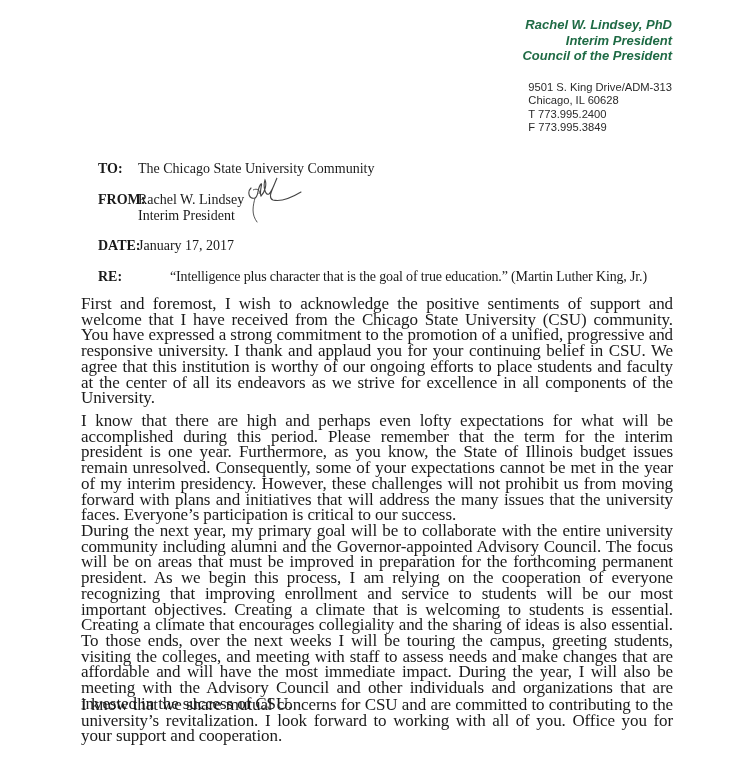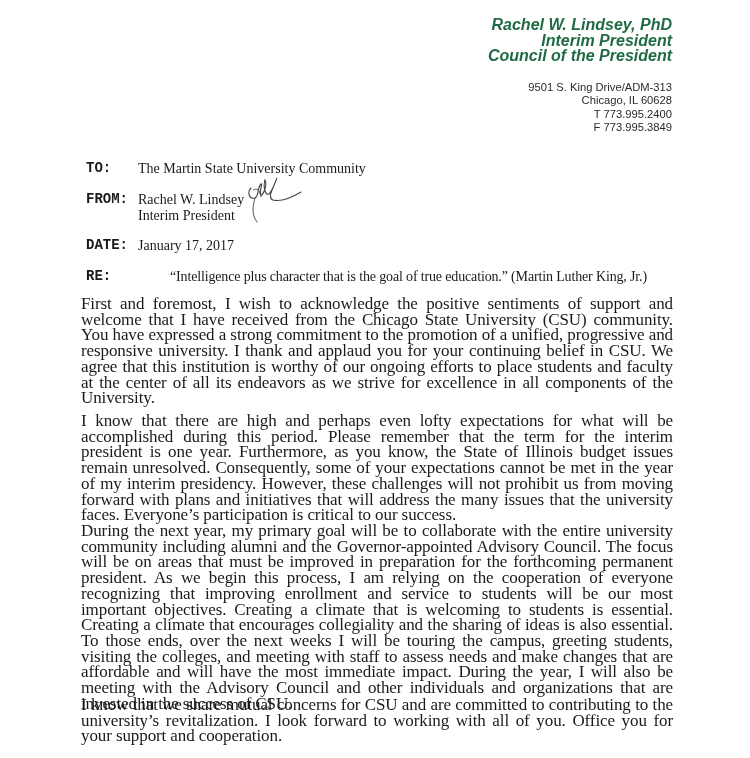--- a/index.html
+++ b/index.html
@@ -16,47 +16,47 @@
     }
     .letterhead {
       position: absolute;
       right: 78px;
       top: 17px;
       text-align: right;
       font-family: "Liberation Sans", sans-serif;
       color: #1f6b45;
       font-style: italic;
       font-weight: bold;
-      font-size: 16px;
+      font-size: 13px;
       line-height: 15.5px;
     }
     .address {
       position: absolute;
       right: 78px;
       top: 81px;
-      text-align: right;
+      text-align: left;
       font-family: "Liberation Sans", sans-serif;
       color: #2a2a2a;
       font-size: 11.2px;
       line-height: 13.3px;
     }
     .memo-row {
       position: absolute;
       left: 82px;
       font-family: "Liberation Serif", serif;
       font-size: 14px;
       line-height: 17px;
       color: #1a1a1a;
       white-space: nowrap;
     }
     .memo-label {
       position: absolute;
-      left: 4px;
+      left: 16px;
       font-weight: bold;
-      font-family: Liberation Mono, monospace;
+      font-family: Liberation Serif, serif;
     }
     .memo-value {
       position: absolute;
       left: 56px;
     }
     .re-value {
       position: absolute;
       left: 88px;
       font-weight: normal;
       letter-spacing: -0.15px;
@@ -95,21 +95,21 @@
 
 <div class="address">
   <div>9501 S. King Drive/ADM-313</div>
   <div>Chicago, IL 60628</div>
   <div>T 773.995.2400</div>
   <div>F 773.995.3849</div>
 </div>
 
 <div class="memo-row" style="top:160px;">
   <span class="memo-label">TO:</span>
-  <span class="memo-value">The Martin State University Community</span>
+  <span class="memo-value">The Chicago State University Community</span>
 </div>
 
 <div class="memo-row" style="top:191px;">
   <span class="memo-label">FROM:</span>
   <span class="memo-value">Rachel W. Lindsey</span>
 </div>
 <div class="memo-row" style="top:207px;">
   <span class="memo-value">Interim President</span>
 </div>
 

